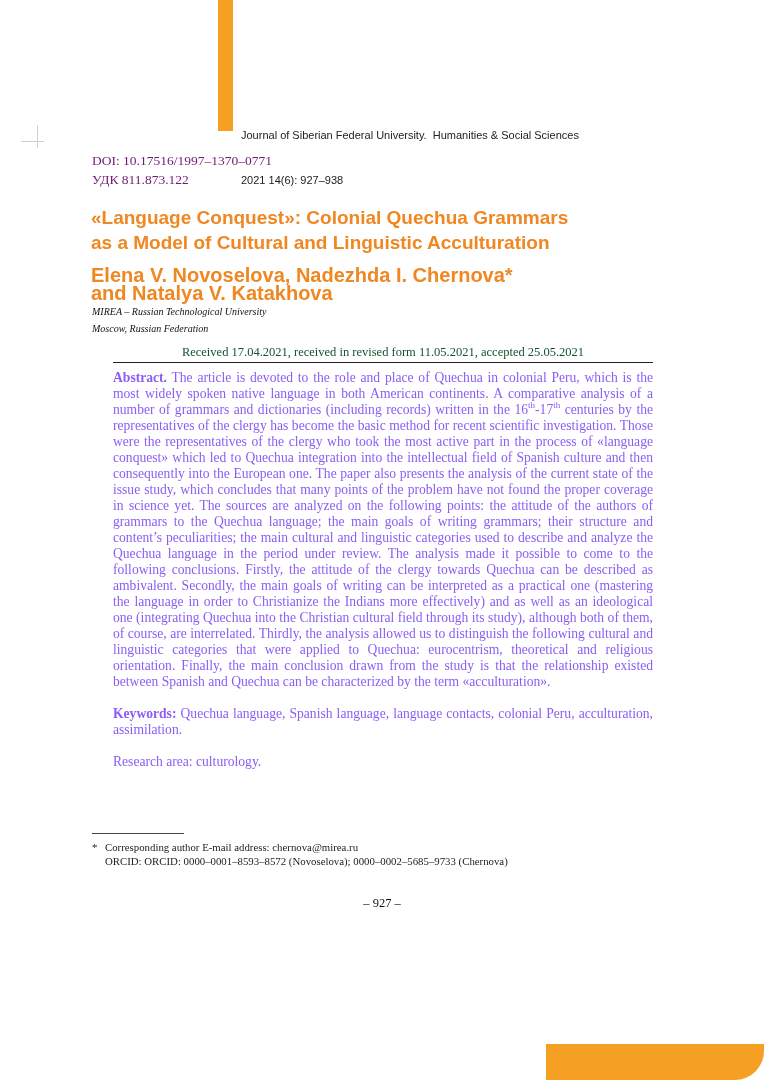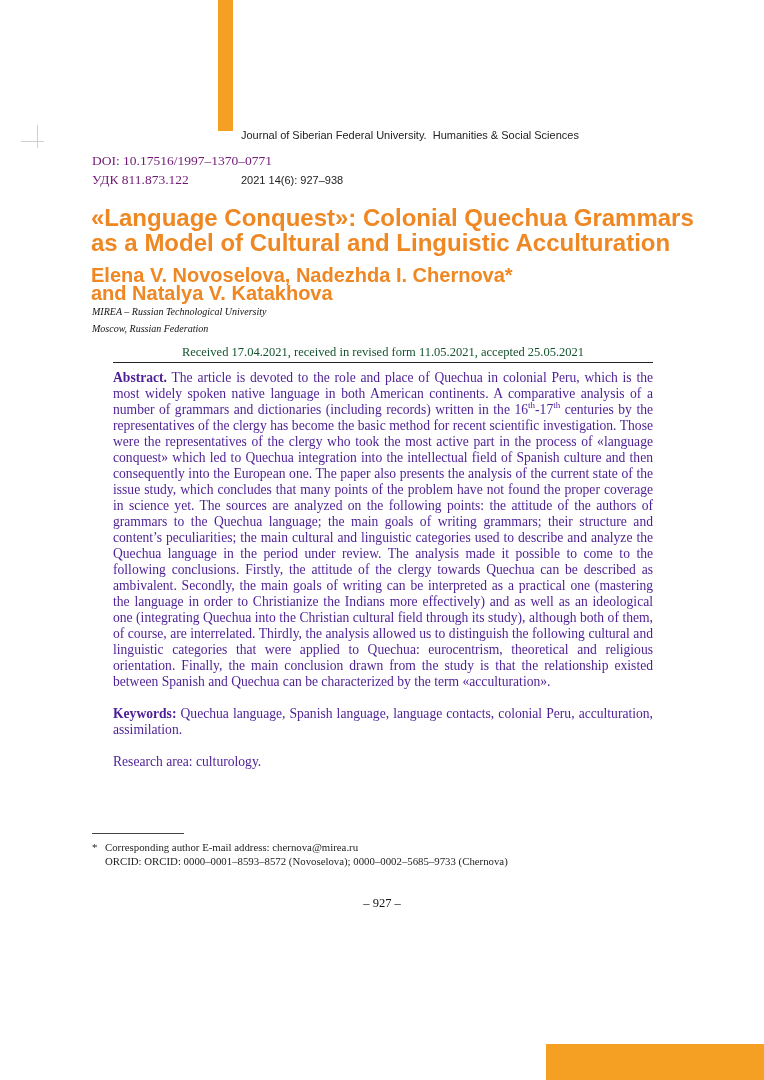--- a/index.html
+++ b/index.html
@@ -1,51 +1,52 @@
 <!DOCTYPE html>
 <html style="--accent-bar: #F5A022; --accent-text: #EF8722;"><head>
 <meta charset="utf-8">
 <style>
   html, body { margin:0; padding:0; background:#ffffff; }
   .page {
     position:relative; width:764px; height:1080px; background:#ffffff;
     font-family:"Liberation Serif", serif; color:#1a1a1a; overflow:hidden;
     margin:0 auto;
+    border-radius:29px;
   }
   .top-bar { position:absolute; left:218px; top:0; width:15px; height:131px; background:var(--accent-bar,#F5A022); }
   .bottom-bar { position:absolute; left:546px; top:1044px; width:218px; height:36px; background:var(--accent-bar,#F5A022); }
 
   .journal-header {
     position:absolute; left:241px; top:98px;
     font-family:"Liberation Sans", sans-serif; font-size:11px; line-height:15px;
     color:#222; white-space:pre-wrap;
   }
 
   .crop-h { position:absolute; left:21px; top:141px; width:23px; height:1px; background:#cfcfcf; }
   .crop-v { position:absolute; left:37px; top:125px; width:1px; height:23px; background:#cfcfcf; }
 
   .meta { position:absolute; left:92px; top:151px; font-size:13.5px; line-height:19px; color:#701a75; }
 
   .title {
     position:absolute; left:91px; top:205px; margin:0;
     font-family:"Liberation Sans", sans-serif; font-weight:700;
-    font-size:24px; line-height:25px; color:var(--accent-text,#EF8722);
+    font-size:19px; line-height:25px; color:var(--accent-text,#EF8722);
   }
   .authors {
     position:absolute; left:91px; top:266px;
     font-family:Liberation Sans, sans-serif; font-weight:700;
     font-size:20px; line-height:18px; color:var(--accent-text,#EF8722);
   }
   .affiliation { position:absolute; left:92px; top:303px; font-style:italic; font-size:10px; line-height:17px; color:#111; }
 
   .received { position:absolute; left:113px; top:345px; width:540px; text-align:center; font-size:12.5px; color:#14532d; }
 
   .abstract-col { position:absolute; left:113px; top:362px; width:540px; }
   .toprule { border-top:1.3px solid #222; margin-bottom:7px; }
-  .para { margin:0; font-size:13.6px; line-height:16px; color:#4c1d95; }
+  .para { margin:0; font-size:13.6px; line-height:16px; color:#8b5cf6; }
   .justify { text-align:justify; }
   .para + .para { margin-top:16px; }
   .para sup { font-size:9px; line-height:0; }
 
   .footnote { position:absolute; left:92px; top:833px; width:585px; font-size:10.8px; line-height:14px; color:#222; }
   .fn-rule { width:92px; border-top:1px solid #444; margin-bottom:6px; }
   .fn-line2 { display:flex; }
   .fn-marker { width:13px; flex:0 0 13px; }
   .fn-line3 { padding-left:13px; }
 

